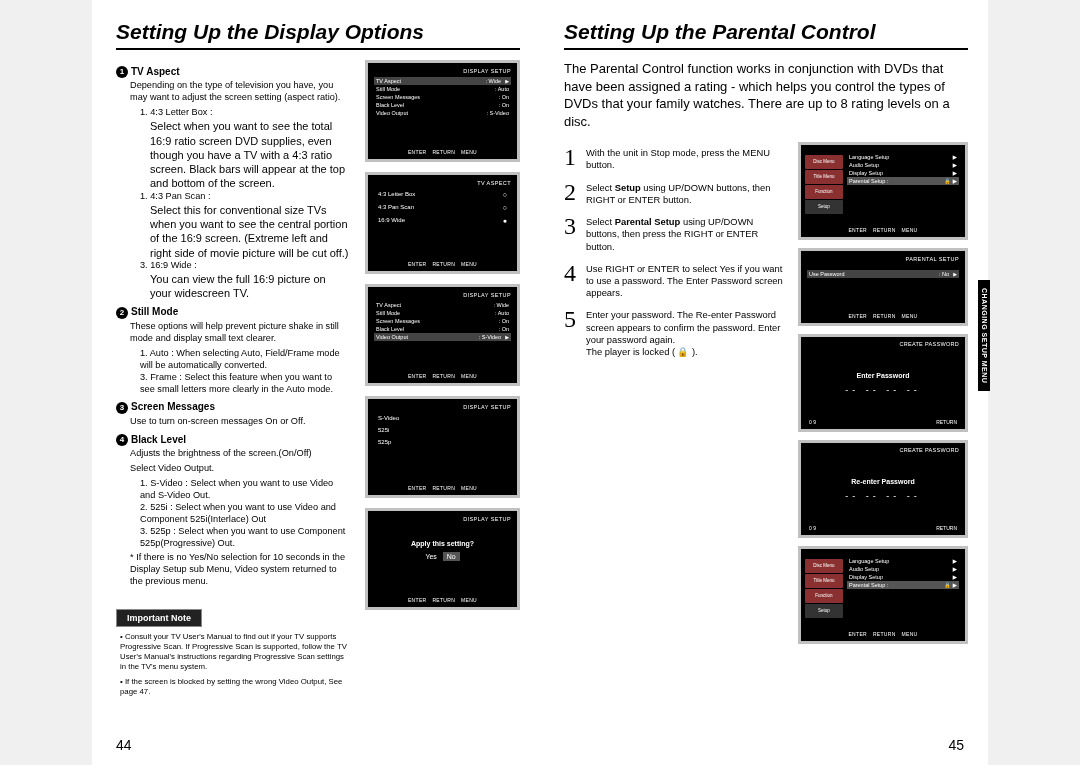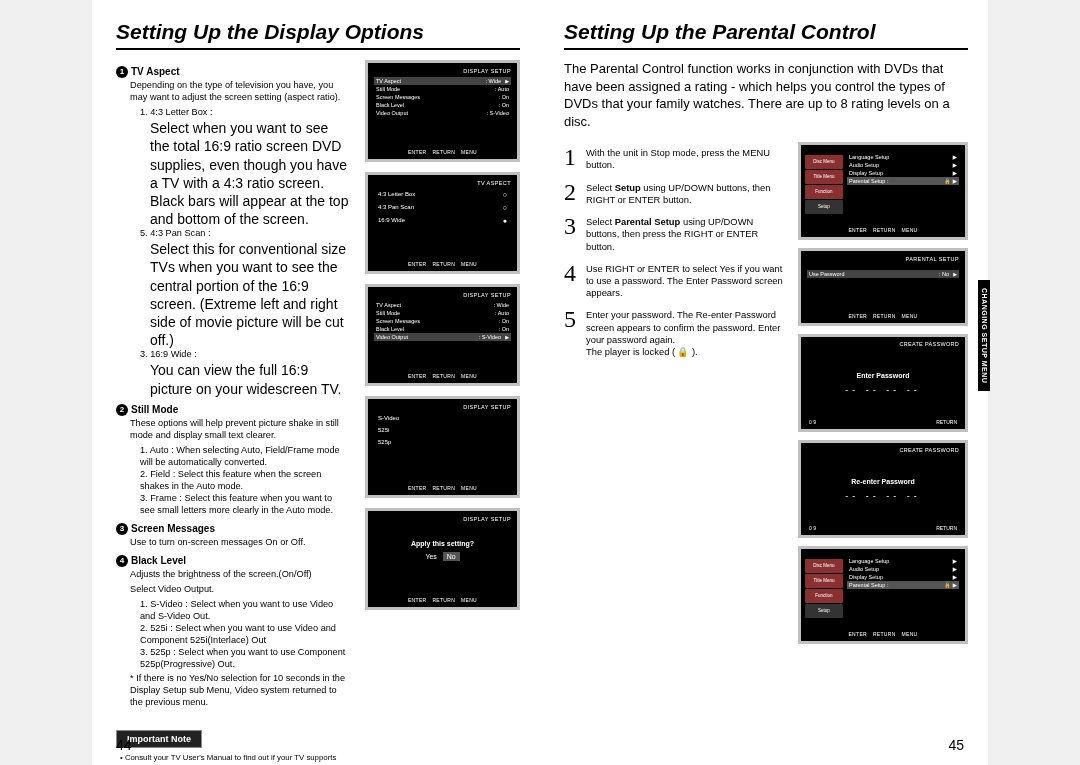--- a/index.html
+++ b/index.html
@@ -7,21 +7,21 @@
   .spread { width: 896px; height: 765px; background: #fff; display: flex; position: relative; }
   .page { width: 540px; padding: 20px 20px 30px 24px; position: relative; }
   .page-right { border-left: 0; }
   h1 { font-size: 21px; font-weight: bold; font-style: italic; border-bottom: 2px solid #000; padding-bottom: 4px; margin-bottom: 10px; }
   .page-right h1 { text-align: left; }
   .intro { font-size: 13px; line-height: 1.35; margin: 8px 0 12px; }
   .num { display: inline-block; width: 12px; height: 12px; background: #000; color: #fff; border-radius: 50%; text-align: center; line-height: 12px; font-size: 8px; font-weight: bold; vertical-align: middle; margin-right: 3px; }
   .section-hdr { font-size: 10px; font-weight: bold; margin-top: 6px; }
   .body-text { font-size: 9.2px; line-height: 1.3; margin: 2px 0 3px 14px; }
   .sub-item { font-size: 9.2px; line-height: 1.3; margin-left: 14px; padding-left: 10px; }
-  .sub-item2 { font-size: 14px; line-height: 1.3; margin-left: 24px; padding-left: 10px; }
+  .sub-item2 { font-size: 11px; line-height: 1.3; margin-left: 24px; padding-left: 10px; }
   .note-box { background: #222; color: #fff; display: inline-block; padding: 3px 10px; font-size: 9px; font-weight: bold; margin-top: 18px; border: 1px solid #888; }
   .fine { font-size: 7.8px; line-height: 1.3; margin-top: 5px; margin-left: 4px; }
   .fine::before { content: "• "; }
   .pgnum { position: absolute; bottom: 12px; font-size: 14px; }
   .pgnum-left { left: 24px; }
   .pgnum-right { right: 24px; }
   .left-layout { display: flex; gap: 16px; }
   .left-text { flex: 1 1 auto; }
   .thumbs { width: 155px; flex-shrink: 0; display: flex; flex-direction: column; gap: 10px; }
   .thumb { border: 3px solid #c0c0c0; background: #000; color: #fff; font-size: 6px; height: 102px; padding: 5px 6px 3px 6px; position: relative; }
@@ -60,29 +60,28 @@
 
   <div class="page">
     <h1>Setting Up the Display Options</h1>
 
     <div class="left-layout">
       <div class="left-text">
         <div class="section-hdr"><span class="num">1</span><span>TV Aspect</span></div>
         <div class="body-text">Depending on the type of television you have, you may want to adjust the screen setting (aspect ratio).</div>
         <div class="sub-item">1. 4:3 Letter Box :</div>
         <div class="sub-item2">Select when you want to see the total 16:9 ratio screen DVD supplies, even though you have a TV with a 4:3 ratio screen. Black bars will appear at the top and bottom of the screen.</div>
-        <div class="sub-item">5. 4:3 Pan Scan :</div>
+        <div class="sub-item">1. 4:3 Pan Scan :</div>
         <div class="sub-item2">Select this for conventional size TVs when you want to see the central portion of the 16:9 screen. (Extreme left and right side of movie picture will be cut off.)</div>
         <div class="sub-item">3. 16:9 Wide :</div>
         <div class="sub-item2">You can view the full 16:9 picture on your widescreen TV.</div>
 
         <div class="section-hdr"><span class="num">2</span><span>Still Mode</span></div>
         <div class="body-text">These options will help prevent picture shake in still mode and display small text clearer.</div>
         <div class="sub-item">1. Auto : When selecting Auto, Field/Frame mode will be automatically converted.</div>
-        <div class="sub-item">2. Field : Select this feature when the screen shakes in the Auto mode.</div>
         <div class="sub-item">3. Frame : Select this feature when you want to see small letters more clearly in the Auto mode.</div>
 
         <div class="section-hdr"><span class="num">3</span><span>Screen Messages</span></div>
         <div class="body-text">Use to turn on-screen messages On or Off.</div>
 
         <div class="section-hdr"><span class="num">4</span><span>Black Level</span></div>
         <div class="body-text">Adjusts the brightness of the screen.(On/Off)</div>
 
         <div class="body-text">Select Video Output.</div>
         <div class="sub-item">1. S-Video : Select when you want to use Video and S-Video Out.</div>

